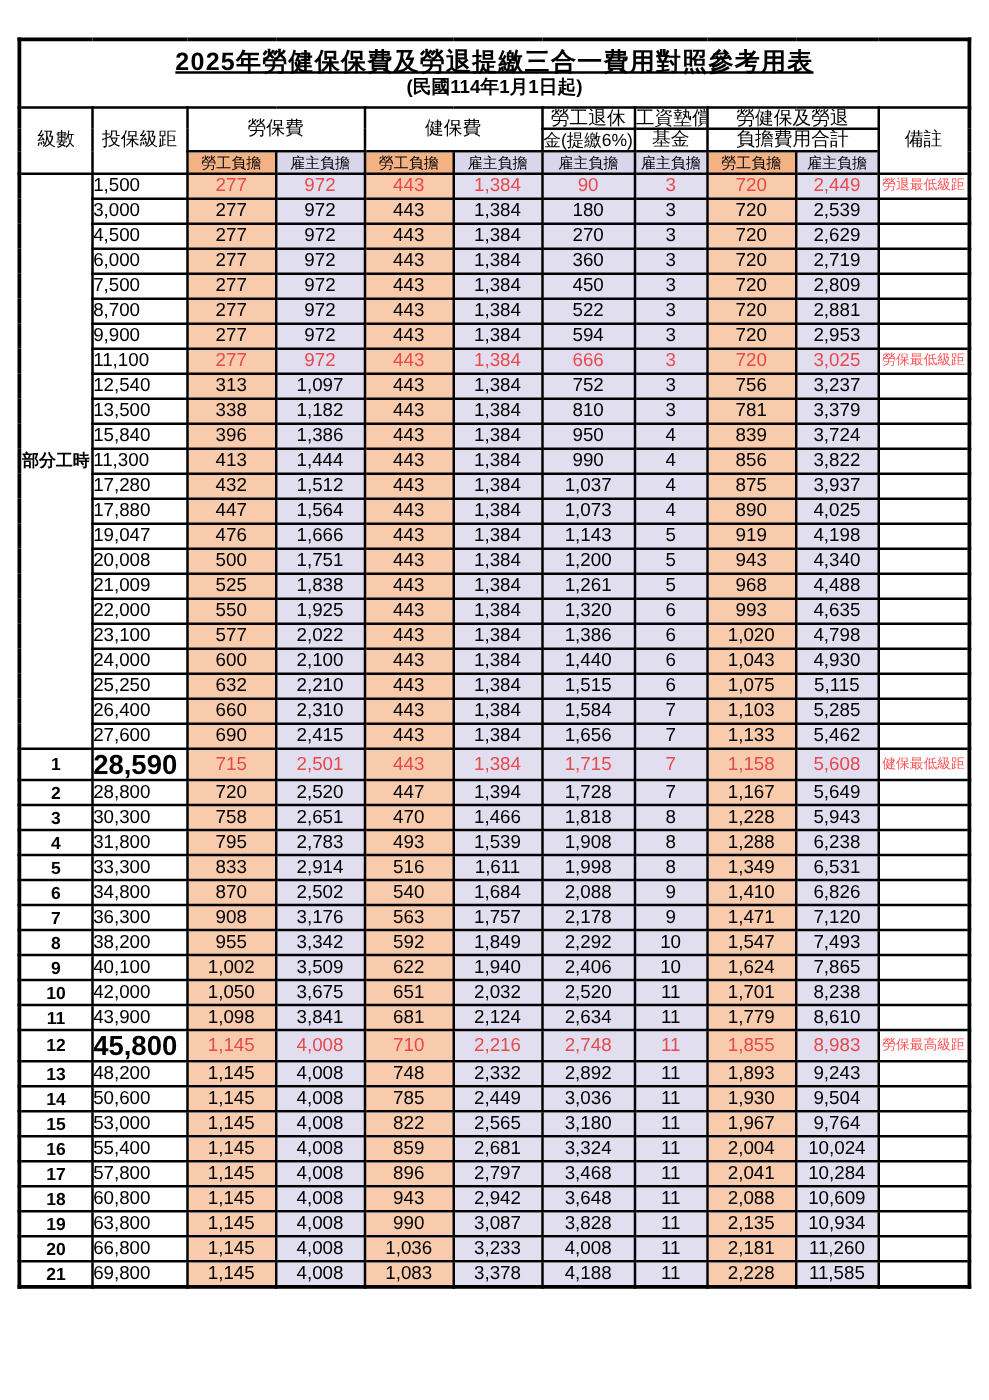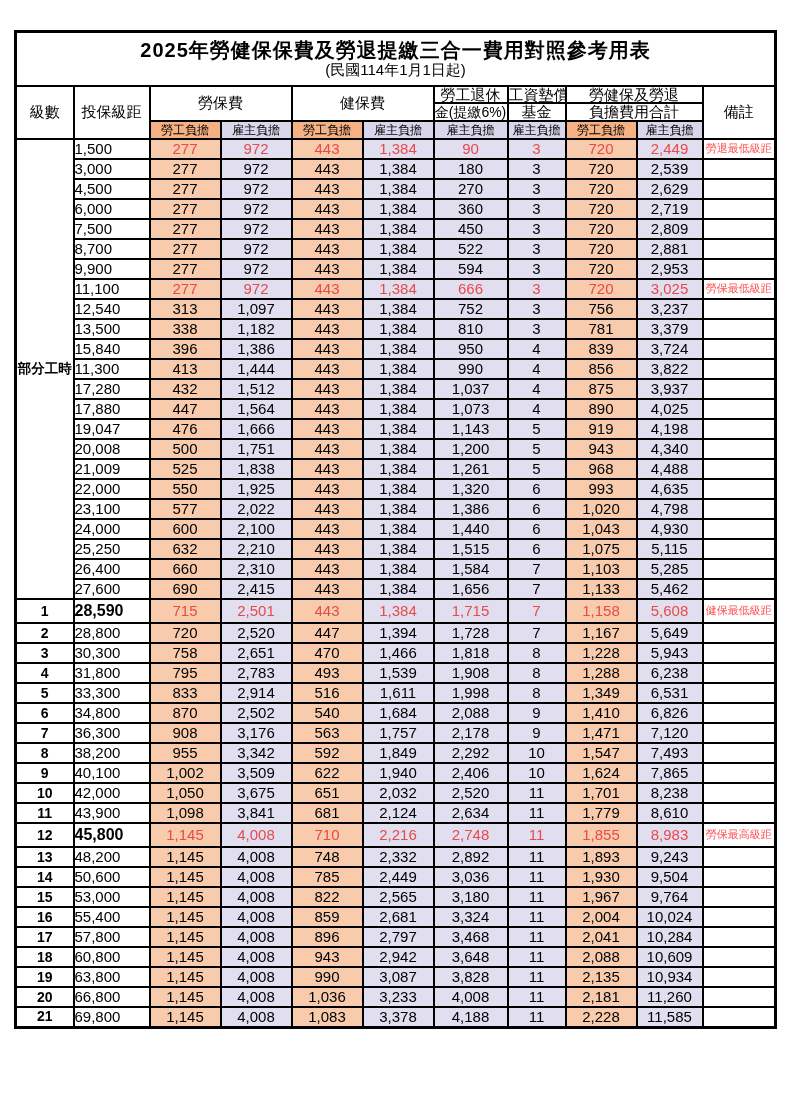--- a/index.html
+++ b/index.html
@@ -18,38 +18,38 @@
     border-collapse:collapse;table-layout:fixed;width:763px;
     border:3px solid var(--bk);
   }
   td,th{
     border:2px solid var(--bk);
     overflow:hidden;white-space:nowrap;
     padding:0;line-height:1.05;vertical-align:middle;
     font-weight:normal;
   }
   .title-cell{height:54px;text-align:center;background:#fff;}
-  .title-line{font-size:20px;font-weight:bold;letter-spacing:1px;}
-  .subtitle-line{font-size:15px;font-weight:normal;margin-top:1px;}
+  .title-line{font-size:20px;font-weight:bold;letter-spacing:1px;text-decoration:underline;}
+  .subtitle-line{font-size:15px;font-weight:bold;margin-top:1px;}
   thead th{text-align:center;font-size:15px;background:#fff;}
   tr.h1 th,tr.h2 th{height:16px;}
   tr.h2 .pension2{font-size:14px;}
   tr.h3 th{height:18px;font-size:12px;}
   .sh-oe{background:var(--oe-h);}
   .sh-pe{background:var(--pe-h);}
   tbody td{height:20px;font-size:15px;text-align:center;}
   .c-lvl{background:#fff;font-size:14px;font-weight:bold;}
   .c-lvl.pt{font-size:13.5px;}
   .c-brk{background:#fff;text-align:left;padding-right:12px;font-size:15px;}
   .c-oe{background:var(--oe-c);}
   .c-pe{background:var(--pe-c);}
   .c-rmk{background:#fff;font-size:11px;color:var(--rmk-red);padding:0 1px;}
   tr.red-row td.val{color:var(--red);}
   tr.big-row{height:24px;}
-  tr.big-row .c-brk{font-size:16px;font-weight:bold;}
+  tr.big-row .c-brk{font-size:22px;font-weight:bold;}
 </style>
 </head>
 <body>
 
 <div class="page">
   <table>
     <colgroup>
       <col style="width:58px">
         <col style="width:76px">
       <col style="width:71px">

